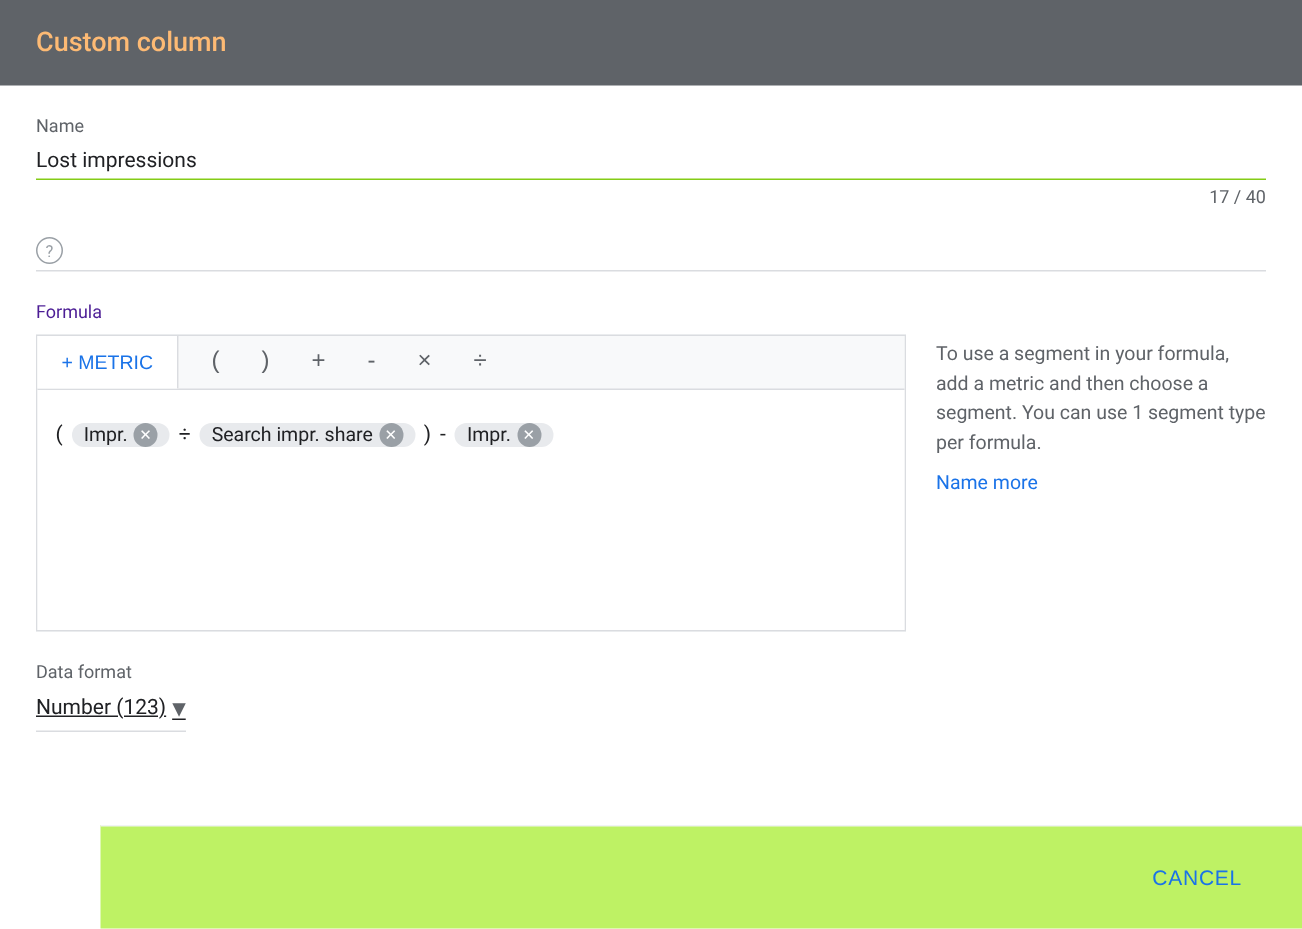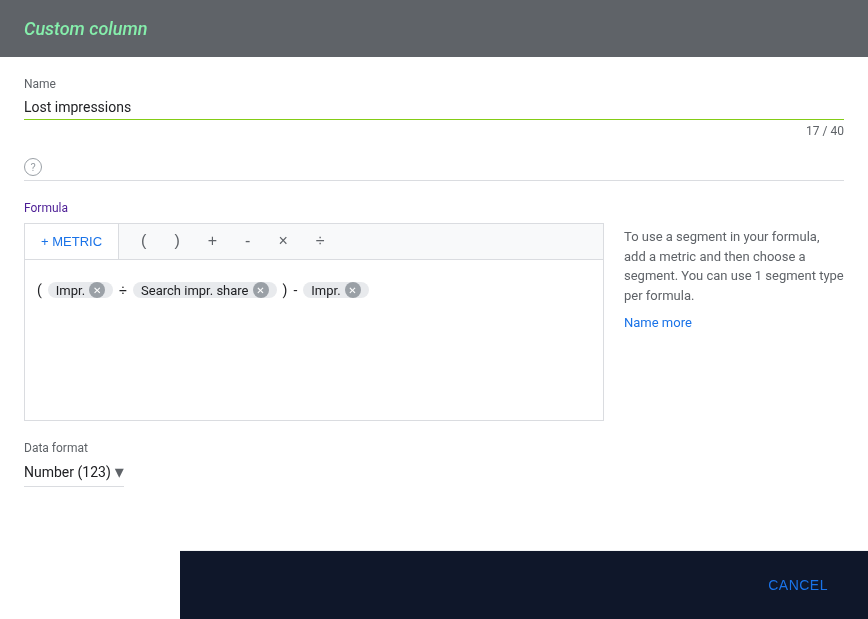--- a/index.html
+++ b/index.html
@@ -8,25 +8,24 @@
       font-size: 14px;
       background: #fff;
       width: 868px;
       height: 619px;
       overflow: hidden;
       color: #202124;
     }
 
     .header {
       background: #5f6368;
-      color: #86efac;
+      color: #fdba74;
       padding: 18px 24px;
       font-size: 18px;
       font-weight: 500;
-      font-style: italic;
     }
 
     .content {
       padding: 20px 24px;
       display: flex;
       flex-direction: column;
       gap: 0;
     }
 
     .field-label {
@@ -224,37 +223,38 @@
     .data-format-select {
       display: flex;
       align-items: center;
       gap: 4px;
       cursor: pointer;
       font-size: 14px;
       color: #202124;
       border-bottom: 1px solid #dadce0;
       padding-bottom: 4px;
       width: fit-content;
+      text-decoration: underline;
     }
 
     .dropdown-arrow {
       color: #5f6368;
       font-size: 18px;
     }
 
     .footer {
       position: absolute;
       bottom: 0;
       right: 0;
-      width: 688px;
+      width: 801px;
       padding: 16px 24px;
       display: flex;
       justify-content: flex-end;
       gap: 8px;
-      background: #0f172a;
+      background: #bef264;
       border-top: 1px solid #f1f3f4;
     }
 
     .btn-cancel {
       background: transparent;
       border: none;
       color: #1a73e8;
       font-size: 14px;
       font-weight: 500;
       padding: 10px 16px;

